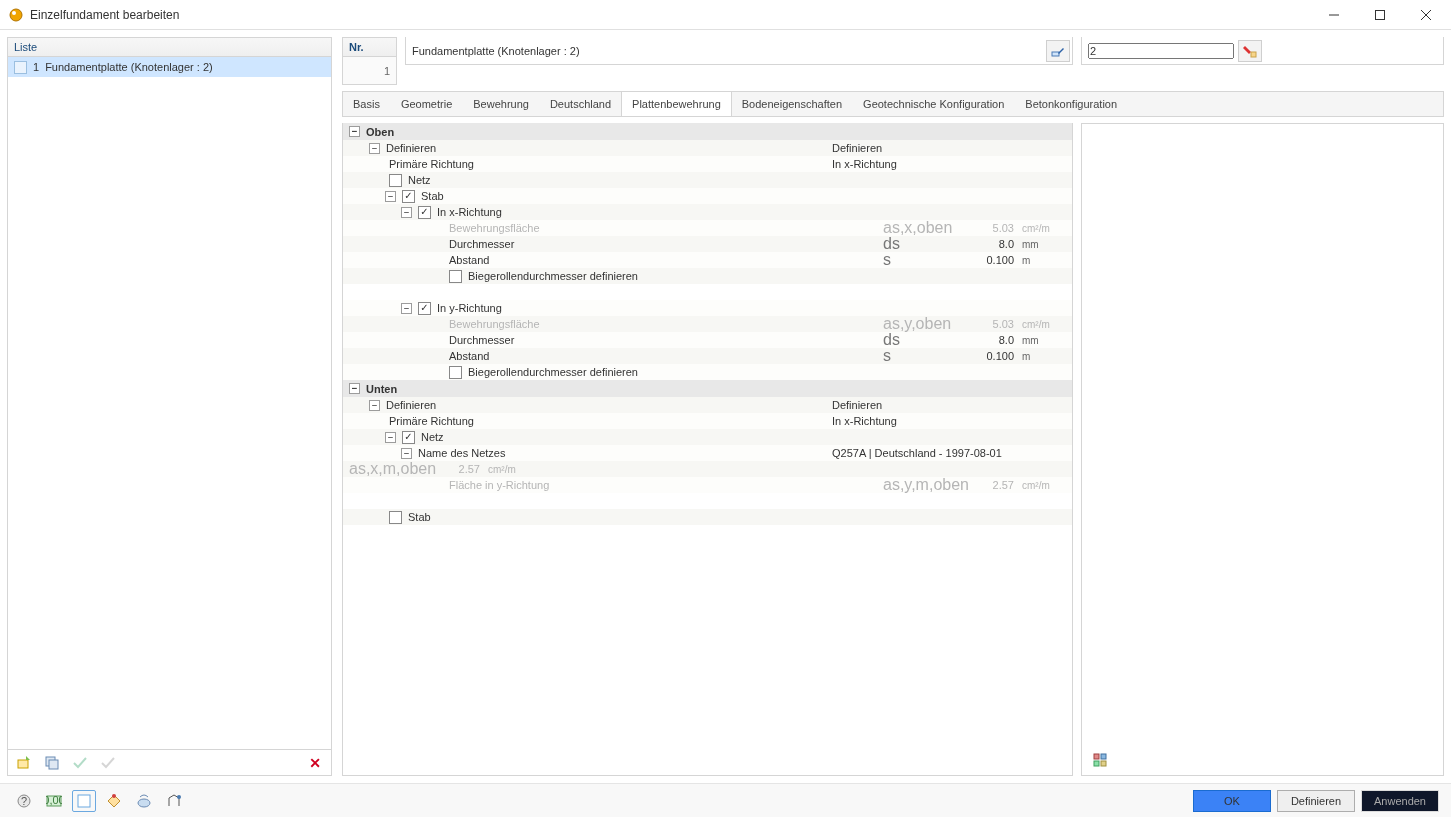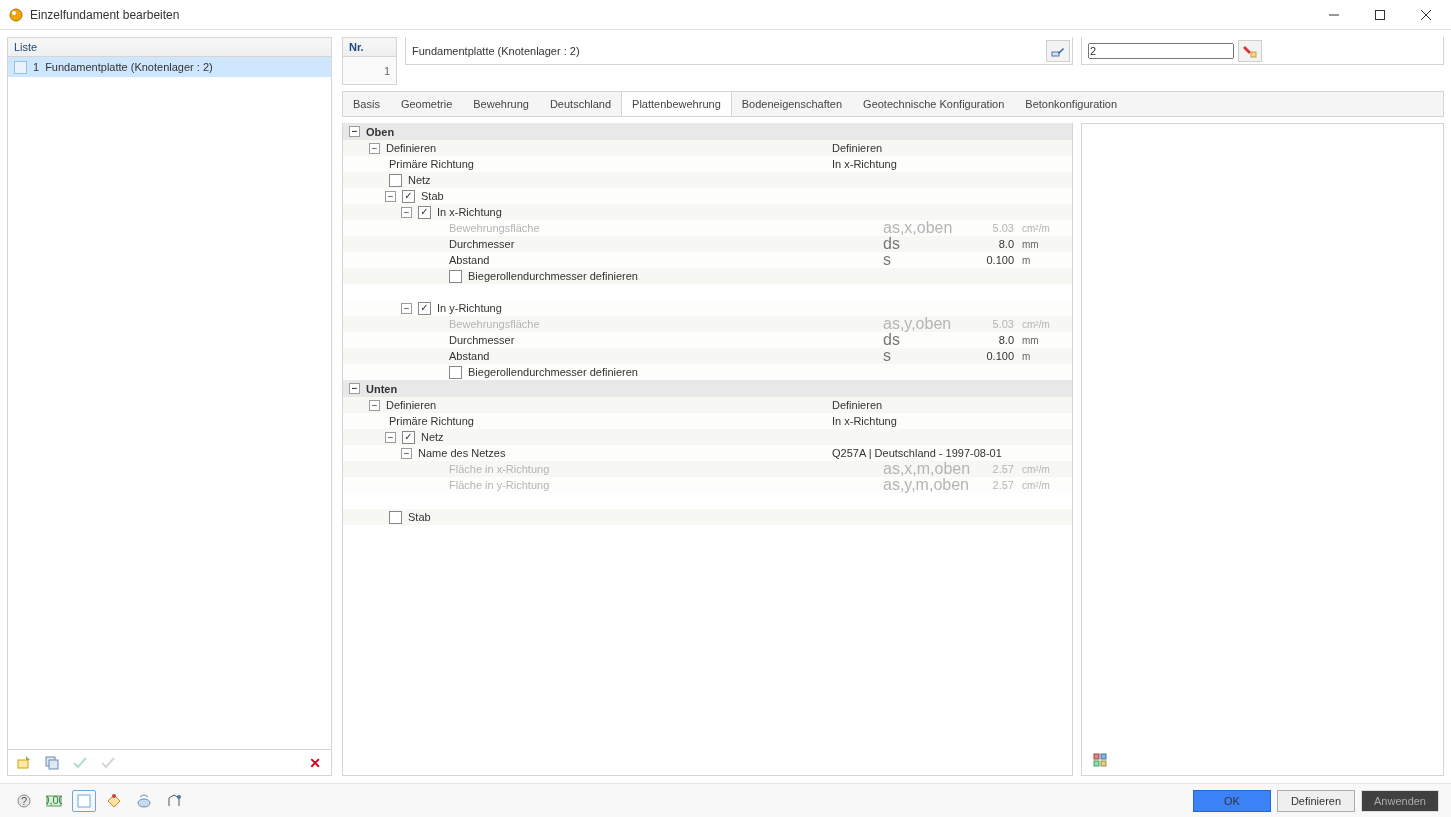--- a/index.html
+++ b/index.html
@@ -53,21 +53,21 @@
 .chk.on::after{content:"✓";font-size:10px;line-height:1;color:#333}
 .ind0{padding-left:6px}
 .ind1{padding-left:26px}
 .ind2{padding-left:46px}
 .ind3{padding-left:66px}
 .ind5{padding-left:106px}
 .footer{height:34px;border-top:1px solid #e5e5e5;display:flex;align-items:center;padding:0 12px;gap:6px;background:#f8f8f8}
 .footer .spacer{flex:1}
 .btn{min-width:78px;height:22px;border:1px solid #adadad;background:#efefef;display:flex;align-items:center;justify-content:center;font-size:11px}
 .btn.primary{border-color:#1a6bd0;background:#3b82f6;color:#333}
-.btn.disabled{color:#aaa;background:#404040;border-color:#dcdcdc}
+.btn.disabled{color:#aaa;background:#0f172a;border-color:#dcdcdc}
 .deletex{color:#d00020;font-weight:bold;font-size:14px;margin-left:auto}
 </style>
 </head>
 <body>
 
 <div class="titlebar">
   <span class="ico">
     <svg width="16" height="16">
         <circle cx="8" cy="8" r="6" fill="#f0a500" stroke="#b37400"></circle>
         <circle cx="6" cy="6" r="2" fill="#fff"></circle>
@@ -316,23 +316,20 @@
             </div>
           </div>
         <div class="row alt">
             <div class="cell-main ind3" style="padding-left:58px">
               <span class="exp">−</span>
               <span>Name des Netzes</span>
             </div>
             <div class="cell-right">Q257A | Deutschland - 1997-08-01</div>
           </div>
         <div class="row">
-            <div class="cell-main ind5">
-              <span class="dim">Fläche in x-Richtung</span>
-            </div>
             <div class="cell-sym dim">as,x,m,oben</div>
             <div class="cell-val dim">2.57</div>
             <div class="cell-unit dim">cm²/m</div>
           </div>
         <div class="row alt">
             <div class="cell-main ind5">
               <span class="dim">Fläche in y-Richtung</span>
             </div>
             <div class="cell-sym dim">as,y,m,oben</div>
             <div class="cell-val dim">2.57</div>

